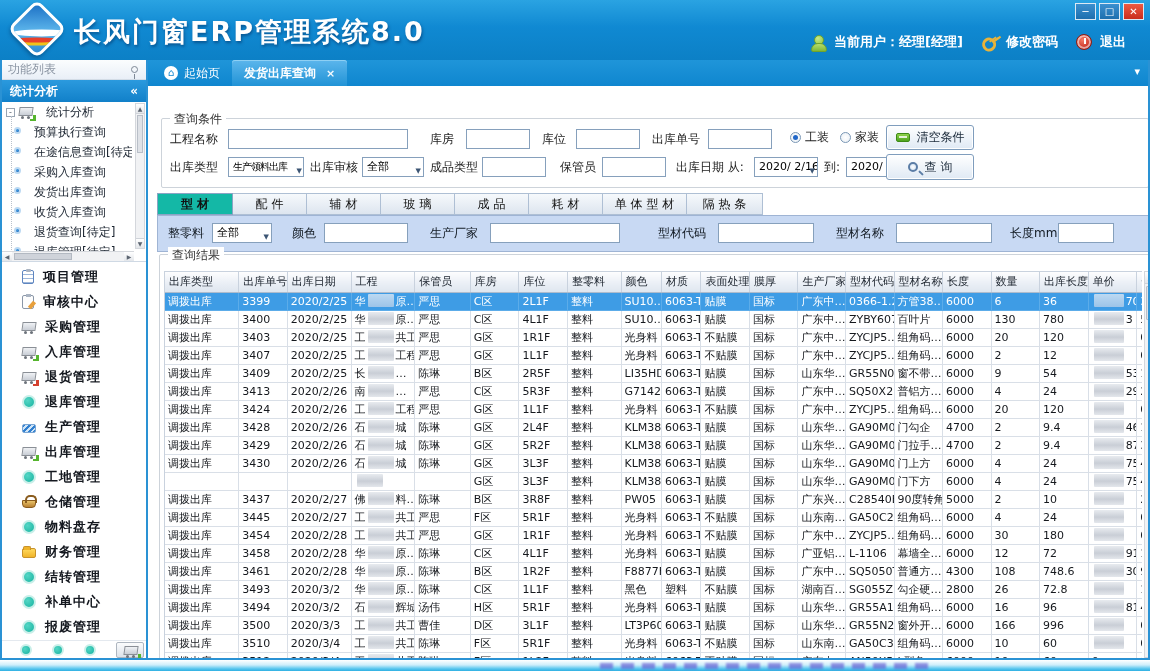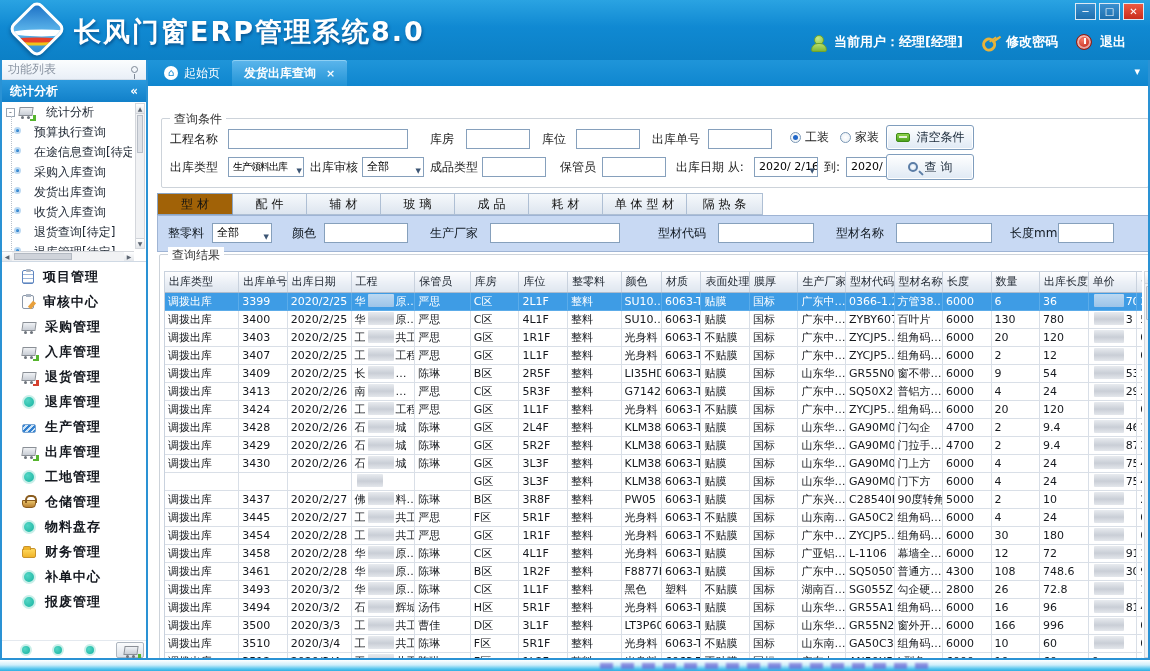--- a/index.html
+++ b/index.html
@@ -165,21 +165,21 @@
   .i-mag{width:10px;height:10px;border-radius:50%;border:2px solid #5b7da6;
     background:radial-gradient(#fff,#cfe0f2);position:relative;}
   .i-mag::after{content:"";position:absolute;left:8px;top:8px;width:6px;height:2px;background:#5b7da6;
     transform:rotate(45deg);border-radius:1px;}
 
   #mtabs{position:absolute;left:2px;top:107px;height:22px;display:flex;}
   .mtab{height:22px;line-height:21px;text-align:center;font-size:12px;color:#111;
     background:linear-gradient(#f6f9fc,#dde5ef);border:1px solid #aebfd4;border-left:none;cursor:pointer;
     white-space:nowrap;overflow:hidden;}
   .mtab:first-child{border-left:1px solid #aebfd4;}
-  .mtab.on{background:#a16207;border-color:#8aa4c4;font-weight:normal;}
+  .mtab.on{background:#14b8a6;border-color:#8aa4c4;font-weight:bold;}
 
   .band{position:absolute;left:2px;top:129px;width:996px;height:37px;background:#c8d9f3;
     border:1px solid #9fb4d4;}
   .band .flbl{color:#101820;}
 
   .rbox{left:4px;top:168px;width:992px;height:430px;}
   .gridwrap{position:absolute;left:4px;top:16px;width:978px;height:399px;overflow:hidden;
     border-left:1px solid #c9d2de;border-top:1px solid #c9d2de;}
   table#grid{border-collapse:collapse;table-layout:fixed;width:1033px;}
   #grid th{background:linear-gradient(#fdfdfe,#e9eef5 60%,#dfe6ef);border-right:1px solid #c9d2de;
@@ -314,20 +314,24 @@
         <div class="mod">
           <span class="mi dot-icon"></span>
           <span class="lbl">物料盘存</span>
         </div>
         <div class="mod">
           <span class="mi folder-icon"></span>
           <span class="lbl">财务管理</span>
         </div>
         <div class="mod">
           <span class="mi dot-icon"></span>
+          <span class="lbl">结转管理</span>
+        </div>
+        <div class="mod">
+          <span class="mi dot-icon"></span>
           <span class="lbl">补单中心</span>
         </div>
         <div class="mod">
           <span class="mi dot-icon"></span>
           <span class="lbl">报废管理</span>
         </div>
       </div>
     <div class="sidefoot">
       <span class="footdot"></span>
       <span class="footdot"></span>

